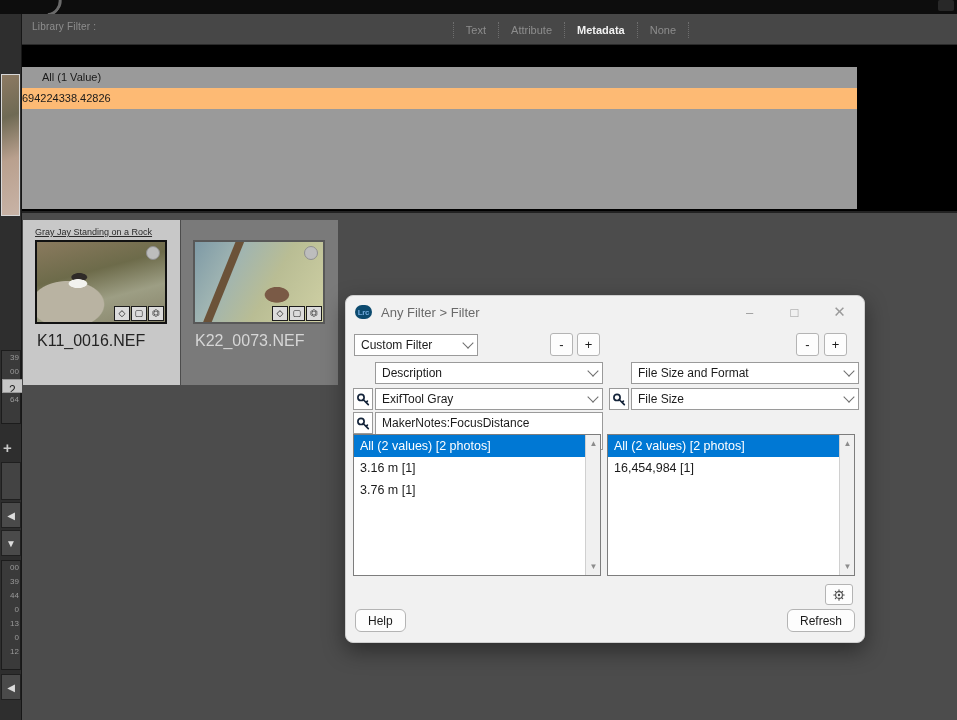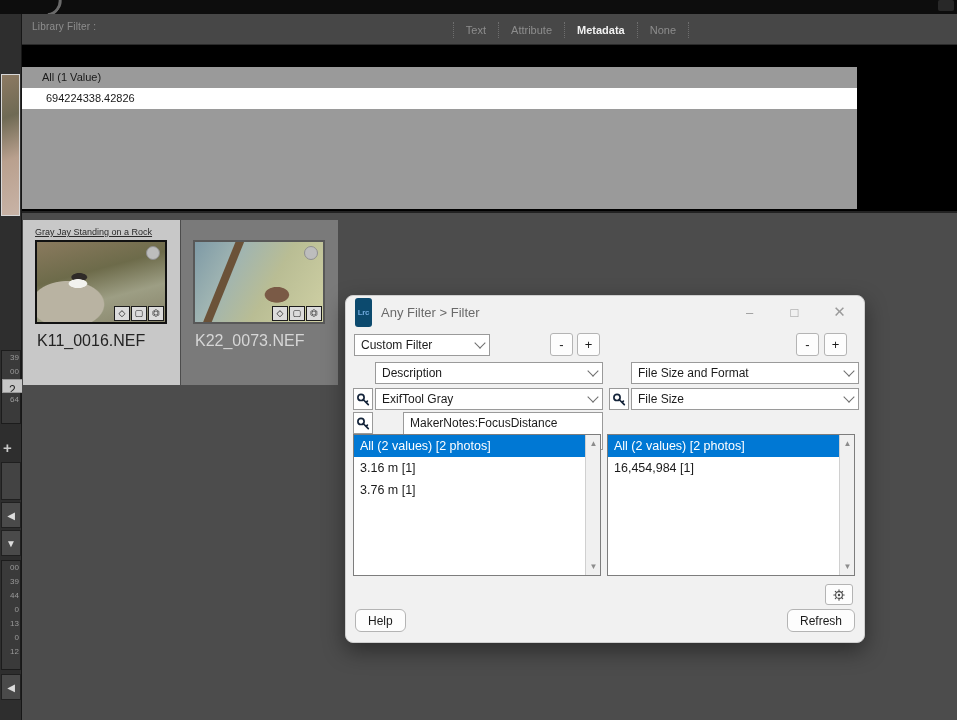--- a/index.html
+++ b/index.html
@@ -92,21 +92,21 @@
   }
   .meta-header span {
     position: absolute; left: 10px; top: 4px; color: #1e1e1e; font-size: 11px;
   }
   .meta-rows {
     position: absolute; left: 22px; top: 67px; width: 835px; height: 142px;
     background: #9a9a9a;
   }
   .meta-row { height: 21px; font-size: 11px; color: #1a1a1a; line-height: 21px; }
   .meta-row.all { padding-left: 20px; background: #9a9a9a; }
-  .meta-row.val { padding-left: 24px; background: #ffffff; }
+  .meta-row.val { background: #fdba74; }
   .meta-rest { background: #9a9a9a; height: 100px; }
 
   
   .grid {
     position: absolute; left: 22px; top: 211px; width: 935px; height: 509px;
     background: #4c4c4c; border-top: 2px solid #222;
   }
   .cell {
     position: absolute; top: 7px; width: 157px; height: 165px;
   }
@@ -162,21 +162,21 @@
     position: absolute; left: 345px; top: 295px; width: 520px; height: 348px;
     background: #f1f1f1; border: 1px solid #cfcfcf; border-radius: 8px;
     box-shadow: 0 8px 22px rgba(0,0,0,.42);
     font-size: 12px; color: #1b1b1b;
   }
   .dlg-title {
     position: absolute; left: 0; top: 0; width: 100%; height: 32px;
     display: flex; align-items: center;
   }
   .lrc-icon {
-    margin-left: 9px; width: 17px; height: 29px; border-radius: 3px;
+    margin-left: 9px; width: 17px; height: 14px; border-radius: 8px;
     background: #0c4a6e; color: #6fa8dc; font-size: 8px; font-weight: bold;
     display: flex; align-items: center; justify-content: center;
     letter-spacing: -.3px;
   }
   .dlg-title .t { margin-left: 9px; color: #6a6a6a; font-size: 13px; }
   .wc { position: absolute; top: 0; height: 32px; width: 45px;
         display: flex; align-items: center; justify-content: center;
         color: #9a9a9a; font-size: 13px; }
   #wc-min { right: 92px; }
   #wc-max { right: 47px; }
@@ -186,21 +186,21 @@
   .sel {
     background: #fff; border: 1px solid #9a9a9a; height: 22px;
     font-size: 12px; color: #1b1b1b; padding: 0 18px 0 6px;
     line-height: 20px; position: relative; white-space: nowrap; overflow: hidden;
   }
   .sel .chev {
     position: absolute; right: 5px; top: 4px; width: 8px; height: 8px;
     border-right: 1.6px solid #6e6e6e; border-bottom: 1.6px solid #6e6e6e;
     transform: rotate(45deg);
   }
-  #custom-filter { position: absolute; left: 8px; top: 2px; width: 136px; }
+  #custom-filter { position: absolute; left: 8px; top: 2px; width: 124px; }
 
   .pm {
     position: absolute; width: 23px; height: 23px; background: #fdfdfd;
     border: 1px solid #b4b4b4; border-radius: 3px;
     display: flex; align-items: center; justify-content: center;
     font-size: 13px; color: #1b1b1b; line-height: 1;
   }
   #minus-l { left: 204px; top: 1px; }
   #plus-l  { left: 231px; top: 1px; }
   #minus-r { right: 45px; top: 1px; }
@@ -216,21 +216,21 @@
   .keyicon {
     position: absolute; left: 0; top: 0; width: 20px; height: 22px;
     background: #fff; border: 1px solid #9a9a9a;
     display: flex; align-items: center; justify-content: center;
   }
   .keyicon svg { display: block; }
   .keyrow .sel { position: absolute; left: 22px; right: 0; }
   .txtin {
     background: #fff; border: 1px solid #9a9a9a; height: 38px;
     font-size: 12px; padding: 0 6px; line-height: 20px;
-    white-space: nowrap; overflow: hidden; margin-left: 28px;
+    white-space: nowrap; overflow: hidden;
   }
 
   .listbox {
     position: absolute; top: 138px; height: 142px;
     background: #fff; border: 1px solid #7d7d7d;
   }
   #listbox-left  { left: 7px;  width: 248px; }
   #listbox-right { left: 261px; width: 248px; }
   .li { height: 22px; line-height: 22px; padding: 0 6px; font-size: 12.5px; }
   .li.selected { background: #0078d4; color: #fff; }

